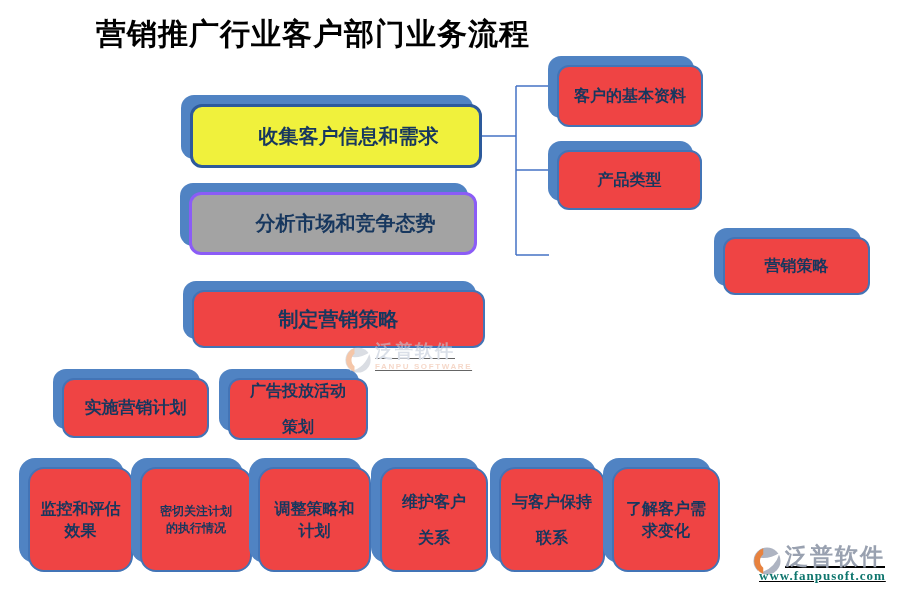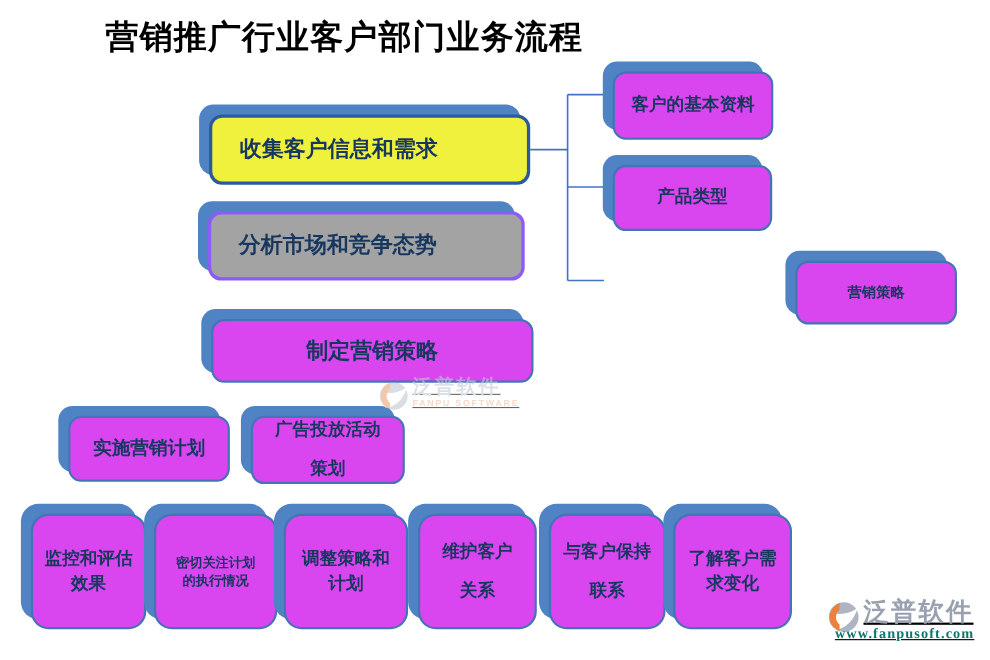--- a/index.html
+++ b/index.html
@@ -12,46 +12,46 @@
     letter-spacing:1px;white-space:nowrap;
   }
   
   .node{position:absolute;}
   .nshadow{
     position:absolute;left:-9px;top:-9px;width:100%;height:100%;
     background:#5083C3;border-radius:13px;
   }
   .nbox{
     position:absolute;left:0;top:0;right:0;bottom:0;
-    background:#d946ef;border:2px solid #4374B6;border-radius:12px;
+    background:#ef4444;border:2px solid #4374B6;border-radius:12px;
     display:flex;align-items:center;justify-content:center;
     font-weight:bold;color:#17375E;text-align:center;
     white-space:pre-line;line-height:1.35;box-sizing:border-box;
   }
   .fill-yellow .nbox{background:#F0F13C;border:3px solid #2D5A9B;}
   .fill-green  .nbox{background:#a3a3a3;border:3px solid #8b5cf6;}
-  .align-left  .nbox{justify-content:flex-start;padding-left:25px;text-align:left;}
+  .align-left  .nbox{justify-content:center;padding-left:25px;text-align:left;}
   .spread .nbox{line-height:2.25;}
   .round .nbox,.round .nshadow{border-radius:16px;}
 
   #n-collect   {left:190px;top:104px;width:292px;height:64px;font-size:20px;}
   #n-analyze   {left:189px;top:192px;width:288px;height:63px;font-size:20px;}
   #n-strategy  {left:192px;top:290px;width:293px;height:58px;font-size:20px;}
   #n-implement {left:62px; top:378px;width:147px;height:60px;font-size:17px;}
   #n-adplan    {left:228px;top:378px;width:140px;height:62px;font-size:16px;}
   #n-monitor   {left:28px; top:467px;width:105px;height:105px;font-size:16px;}
   #n-follow    {left:140px;top:467px;width:112px;height:105px;font-size:12px;}
   #n-adjust    {left:258px;top:467px;width:113px;height:105px;font-size:16px;}
   #n-maintain  {left:380px;top:467px;width:108px;height:105px;font-size:16px;}
   #n-contact   {left:499px;top:467px;width:106px;height:105px;font-size:16px;}
   #n-understand{left:612px;top:467px;width:108px;height:105px;font-size:16px;}
   #n-basicinfo {left:557px;top:65px; width:146px;height:62px;font-size:16px;}
   #n-product   {left:557px;top:150px;width:145px;height:60px;font-size:16px;}
   #n-marketpos {left:557px;top:235px;width:145px;height:60px;font-size:16px;}
-  #n-mktstrat  {left:723px;top:237px;width:147px;height:58px;font-size:13px;}
+  #n-mktstrat  {left:723px;top:237px;width:147px;height:58px;font-size:16px;}
 
   
   .connectors{position:absolute;left:0;top:0;width:900px;height:600px;pointer-events:none;}
 
   
   .wm{position:absolute;display:flex;align-items:flex-start;text-decoration:underline;}
   .wm-center{left:344px;top:342px;opacity:0.6;}
   .wm-center .wm-logo{width:28px;height:28px;margin-top:4px;opacity:.75;}
   .wm-center .wm-brand{font-size:18px;font-weight:bold;color:#C2CBD9;line-height:1.1;letter-spacing:2px;}
   .wm-center .wm-sub{font-size:8px;color:#F0BFA6;letter-spacing:1.6px;font-weight:bold;}

